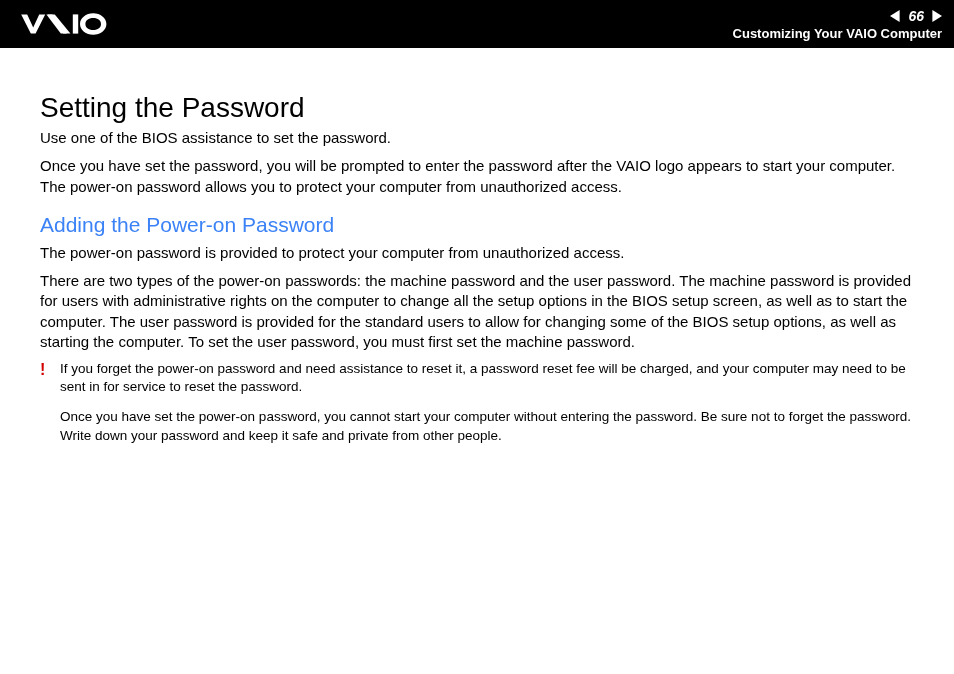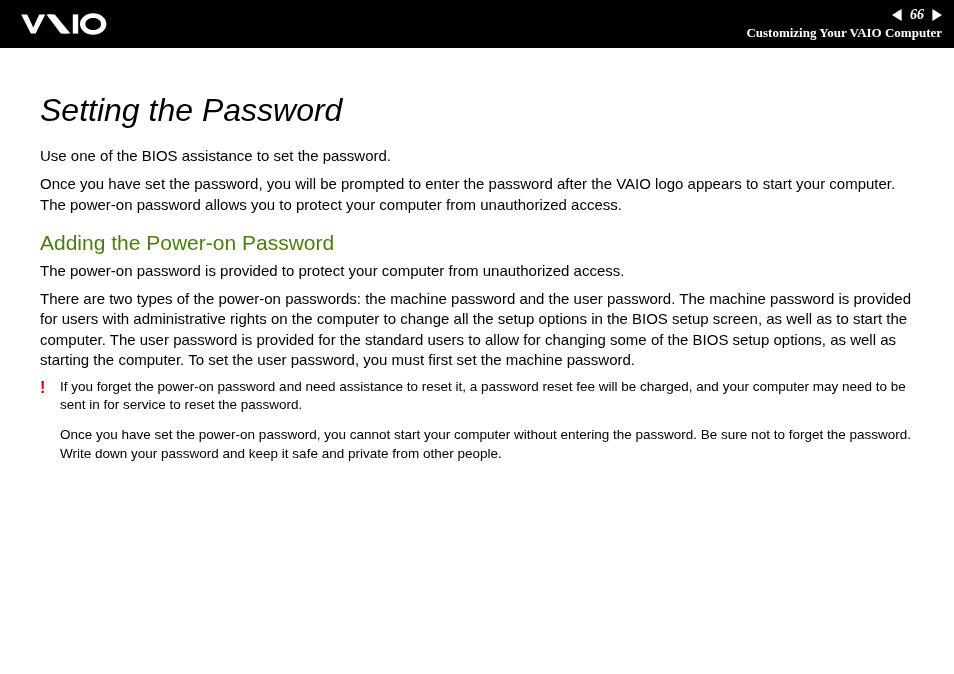--- a/index.html
+++ b/index.html
@@ -12,21 +12,20 @@
     overflow: hidden;
   }
   .header {
     background: #000;
     height: 48px;
     color: #fff;
     display: flex;
     align-items: center;
     justify-content: space-between;
     padding: 0 12px 0 20px;
-    font-family: Liberation Serif, serif;
   }
   .logo {
     display: flex;
     align-items: center;
     height: 100%;
   }
   .logo svg { height: 24px; }
   .header-right {
     display: flex;
     flex-direction: column;
@@ -46,34 +45,33 @@
     align-items: center;
     color: #fff;
     cursor: pointer;
   }
   .nav-arrow svg { width: 12px; height: 12px; }
   .page-num { font-style: italic; font-weight: bold; font-size: 14px; }
   .content {
     padding: 44px 40px 0 40px;
   }
   h1 {
-    font-size: 32px;
+    font-size: 28px;
     font-weight: 400;
-    margin-bottom: 17px;
-    font-style: italic;
+    margin-bottom: 4px;
   }
   .body-text {
     font-size: 15px;
     line-height: 1.35;
     margin-bottom: 8px;
   }
   h2 {
     font-size: 21px;
     font-weight: 400;
-    color: #4d7c0f;
+    color: #3b82f6;
     margin-top: 16px;
     margin-bottom: 6px;
   }
   .note-block {
     display: flex;
     gap: 6px;
     margin-top: 6px;
   }
   .note-mark {
     color: #d00000;

